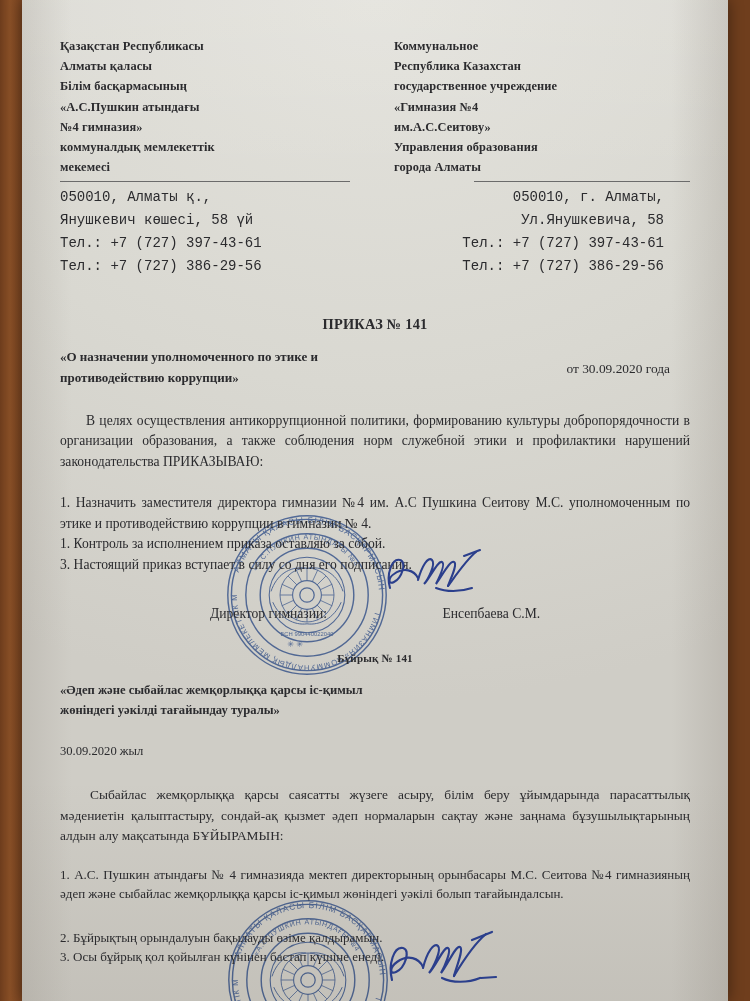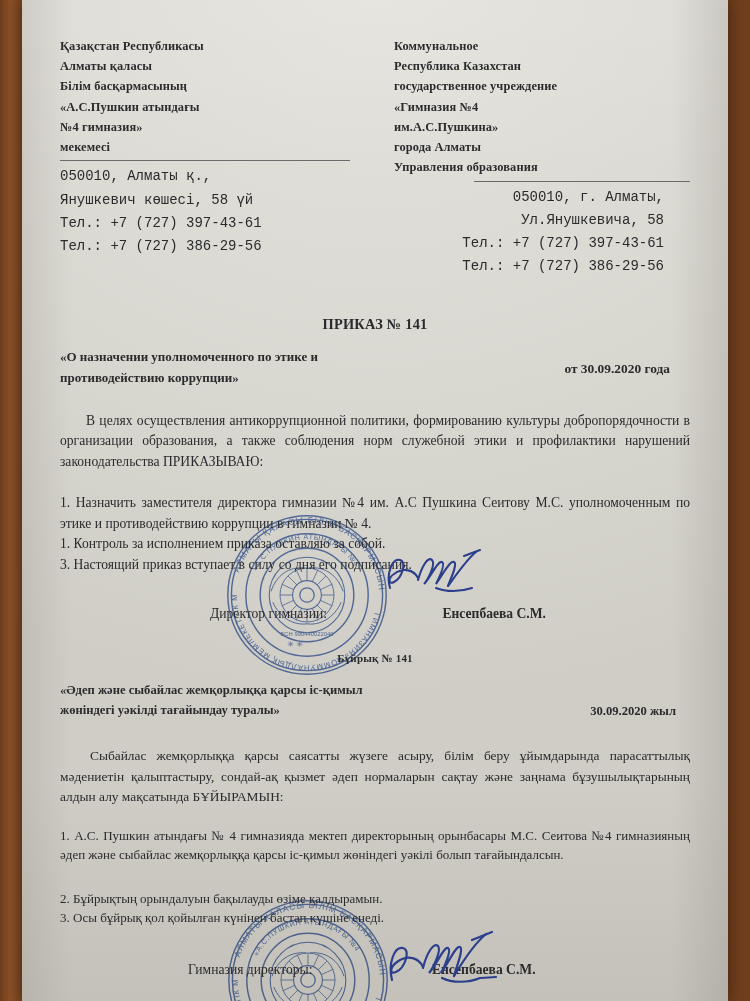--- a/index.html
+++ b/index.html
@@ -93,21 +93,21 @@
     align-items: center;
     margin-top: 14px;
   }
   .subject {
     font-weight: bold;
     font-size: 13px;
     line-height: 1.58;
     max-width: 340px;
   }
   .date {
-    font-weight: bold;
+    font-weight: normal;
     font-size: 13.4px;
     white-space: nowrap;
     padding-top: 1px;
     padding-right: 20px;
   }
 
   
   .para {
     font-size: 13.6px;
     line-height: 1.53;
@@ -124,21 +124,21 @@
 
   
   .sig-line {
     position: relative;
     margin-top: 30px;
     height: 28px;
     font-size: 13.6px;
     padding-left: 150px;
   }
   .sig-label { position: relative; z-index: 3; }
-  .sig-name  { position: relative; z-index: 3; margin-left: 112px; font-weight: bold; }
+  .sig-name  { position: relative; z-index: 3; margin-left: 112px; }
 
   
   .scrawl {
     position: absolute;
     z-index: 4;
     pointer-events: none;
   }
 
   
   .stamp {
@@ -155,29 +155,30 @@
     font-weight: bold;
     font-size: 11px;
     margin-top: 18px;
     letter-spacing: .2px;
   }
   .kz-title-row {
     display: flex;
     justify-content: space-between;
     align-items: flex-start;
     margin-top: 16px;
+    flex-direction: column;
   }
   .kz-subject {
     font-weight: bold;
     font-size: 12.6px;
     line-height: 1.62;
     max-width: 330px;
   }
   .kz-date {
-    font-weight: bold;
+    font-weight: normal;
     font-size: 12.6px;
     white-space: nowrap;
     padding-top: 24px;
     padding-right: 14px;
   }
   .kz-para {
     font-size: 13.4px;
     line-height: 1.53;
     text-align: justify;
     margin-top: 26px;
@@ -204,40 +205,41 @@
 
     <div class="header">
 
       <div class="hdr-col left">
         <div class="org-name">
           <div>Қазақстан Республикасы</div>
           <div>Алматы қаласы</div>
           <div>Білім басқармасының</div>
           <div>«А.С.Пушкин атындағы</div>
           <div>№4 гимназия»</div>
+          <div>коммуналдық мемлекеттік</div>
           <div>мекемесі</div>
         </div>
         <hr class="rule">
         <div class="contact">
           <div>050010, Алматы қ.,</div>
           <div>Янушкевич көшесі, 58 үй</div>
           <div>Тел.: +7 (727) 397-43-61</div>
           <div>Тел.: +7 (727) 386-29-56</div>
         </div>
       </div>
 
       <div class="hdr-col right">
         <div class="org-name">
           <div>Коммунальное</div>
           <div>Республика Казахстан</div>
           <div>государственное учреждение</div>
           <div>«Гимназия №4</div>
-          <div>им.А.С.Пушкина»</div>
+          <div>им.А.С.Сеитову»</div>
+          <div>Управления образования</div>
           <div>города Алматы</div>
-          <div>Управления образования</div>
         </div>
         <hr class="rule">
         <div class="contact">
           <div>050010, г. Алматы,</div>
           <div>Ул.Янушкевича, 58</div>
           <div>Тел.: +7 (727) 397-43-61</div>
           <div>Тел.: +7 (727) 386-29-56</div>
         </div>
       </div>
 

